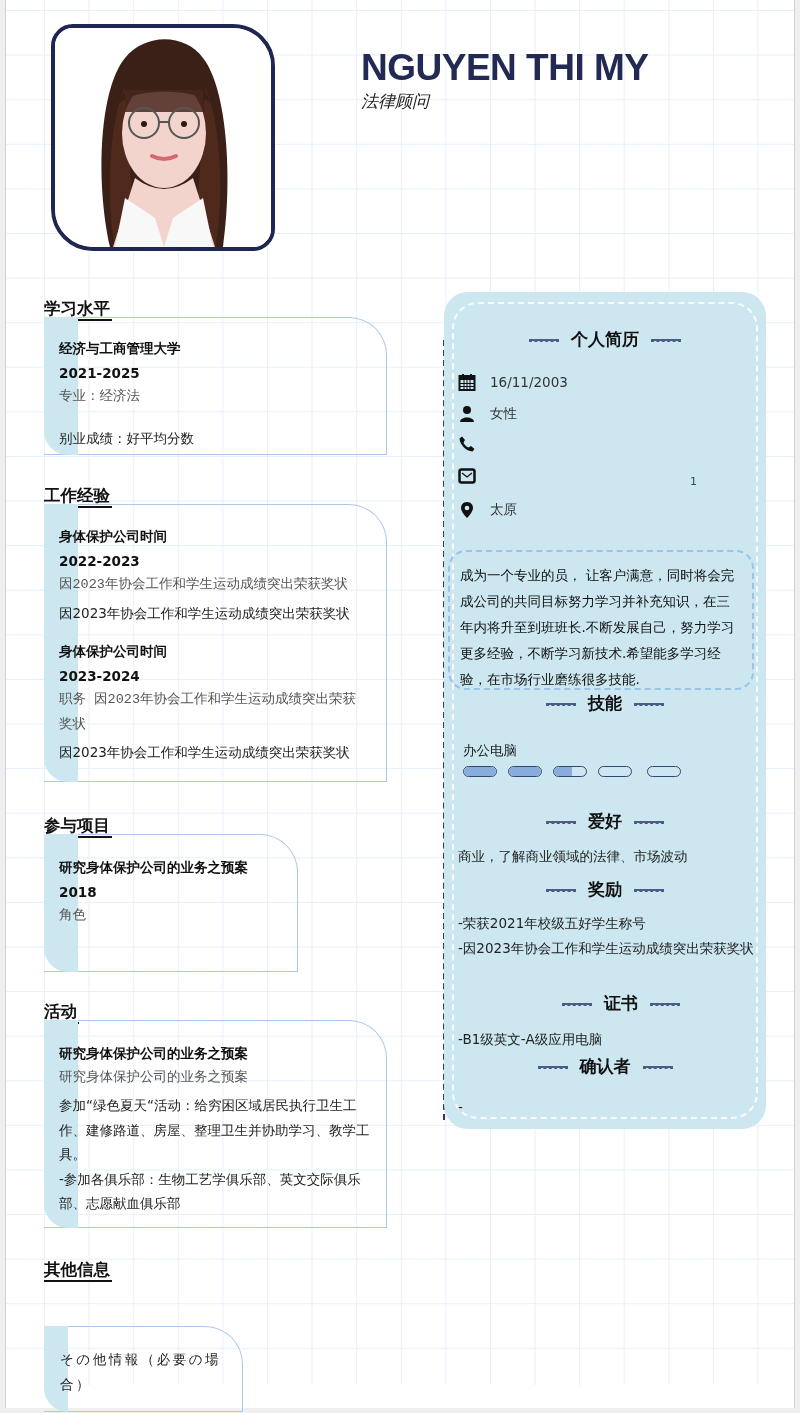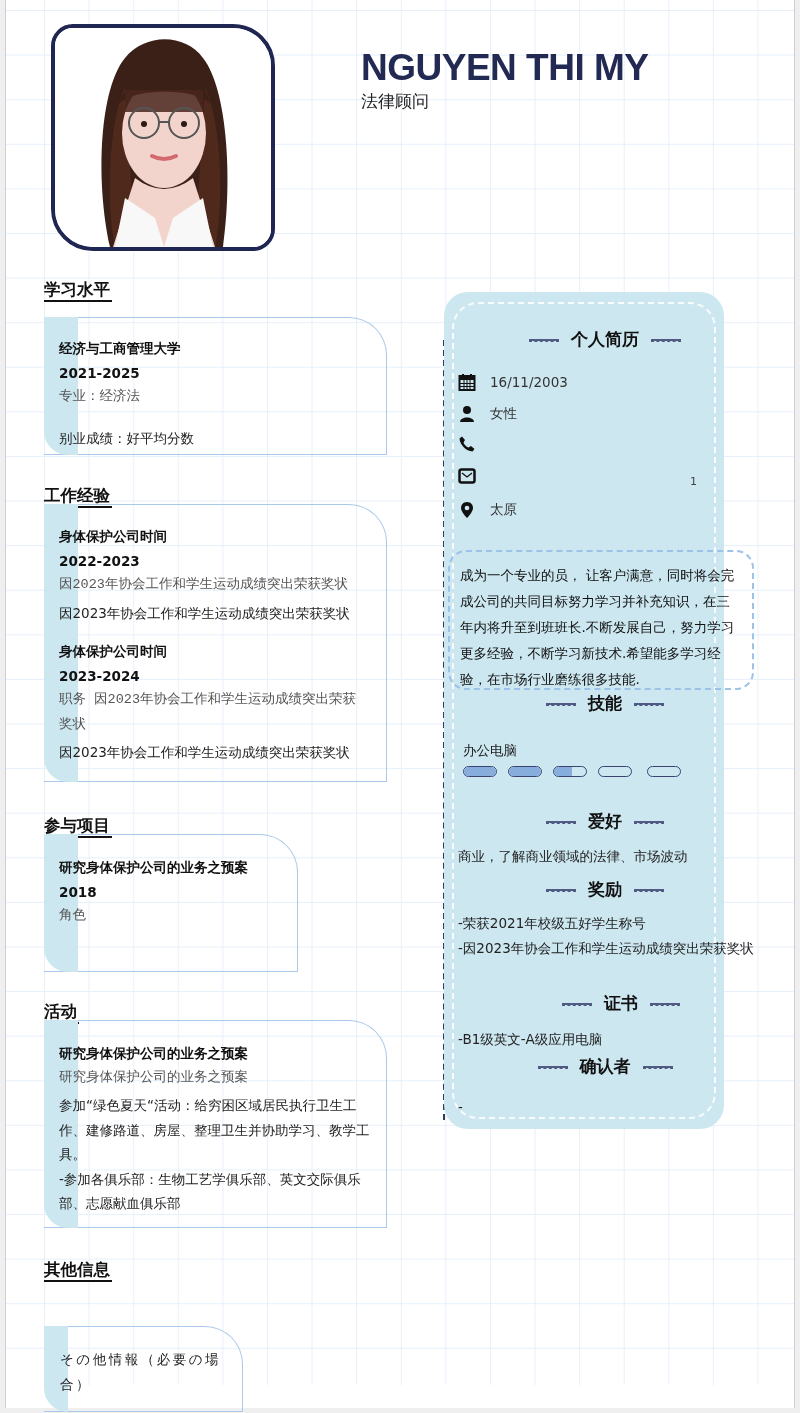--- a/index.html
+++ b/index.html
@@ -16,21 +16,21 @@
     background-position: 38px 10px;
   }
   .grid-mask { position: absolute; left: 0; top: 1385px; width: 100%; height: 23px; background: #fff; }
   .photo-frame {
     position: absolute; left: 51px; top: 24px; width: 224px; height: 227px;
     border: 4px solid #1f2651; border-radius: 22px 42px 22px 42px;
     overflow: hidden; background: #fff;
   }
   .photo-frame svg { width: 100%; height: 100%; display: block; }
   .name { position: absolute; left: 361px; top: 47px; font-family: "Liberation Sans", sans-serif; font-weight: bold; font-size: 37px; color: #222a53; letter-spacing: -0.5px; }
-  .role { position: absolute; left: 361px; top: 90px; font-size: 17px; color: #222; }
+  .role { position: absolute; left: 361px; top: 90px; font-size: 17px; color: #222; font-style: italic; }
 
   .section-title {
     position: absolute; left: 44px; font-size: 16.5px; font-weight: bold; color: #111;
     border-bottom: 2px solid #111; line-height: 20px; padding-right: 2px;
   }
   .box {
     position: absolute; left: 44px; border: 1px solid #a9c8ea; border-left: none;
     border-top-right-radius: 38px; background: transparent;
   }
   .box::before {
@@ -38,21 +38,21 @@
     background: #cde7f0; border-bottom-left-radius: 24px;
   }
   .box.thin::before { width: 24px; }
   .box .content { position: relative; padding-left: 15px; padding-top: 20px; font-size: 13.5px; line-height: 24.5px; }
   .b { font-weight: bold; color: #111; }
   .g { color: #555; font-family: Liberation Mono, monospace; }
   .k { color: #222; }
   .gap { height: 14px; }
 
   .right-card {
-    position: absolute; left: 444px; top: 292px; width: 280px; height: 837px;
+    position: absolute; left: 444px; top: 292px; width: 322px; height: 837px;
     background: #cce7f0; border-radius: 24px;
   }
   .right-card .dash-frame {
     position: absolute; left: 8px; top: 10px; right: 8px; bottom: 10px;
     border: 2px dashed rgba(255,255,255,0.85); border-radius: 26px;
   }
   .left-rule { position: absolute; left: 443px; top: 340px; height: 780px; border-left: 2px dashed #333a5a; }
   .card-head { position: absolute; left: 0; width: 322px; text-align: center; font-size: 17px; font-weight: bold; color: #111; }
   .card-head .deco { display: inline-block; width: 30px; height: 3px; border-top: 2px solid #3a4370; border-bottom: 1px dashed #3a4370; vertical-align: middle; margin: 0 12px; opacity: 0.85; }
   .info-row { position: absolute; left: 14px; width: 300px; height: 24px; font-size: 13.5px; color: #333; display: flex; align-items: center; }
@@ -95,21 +95,21 @@
     <path d="M97 128 Q109 134 121 128" stroke="#d26b70" stroke-width="4" fill="none" stroke-linecap="round"></path>
     <path d="M80 150 Q109 172 138 150 L160 219 L58 219 Z" fill="#f3d4cd"></path>
     <path d="M70 170 L100 190 L109 219 L60 219 Z" fill="#f8f8f8"></path>
     <path d="M148 170 L118 190 L109 219 L158 219 Z" fill="#f8f8f8"></path>
   </svg>
 </div>
 
 <div class="name">NGUYEN THI MY</div>
 <div class="role">法律顾问</div>
 
-<div class="section-title" style="top:280px;text-align:right;">学习水平</div>
+<div class="section-title" style="top:299px;text-align:right;">学习水平</div>
 <div class="box" style="top:317px; width:343px; height:138px;">
   <div class="content" style="padding-top:18px;">
     <div class="b">经济与工商管理大学</div>
     <div class="b">2021-2025</div>
     <div class="g">专业：经济法</div>
     <div class="k" style="margin-top:16px;">别业成绩：好平均分数</div>
   </div>
 </div>
 
 <div class="section-title" style="top:486px;">工作经验</div>

